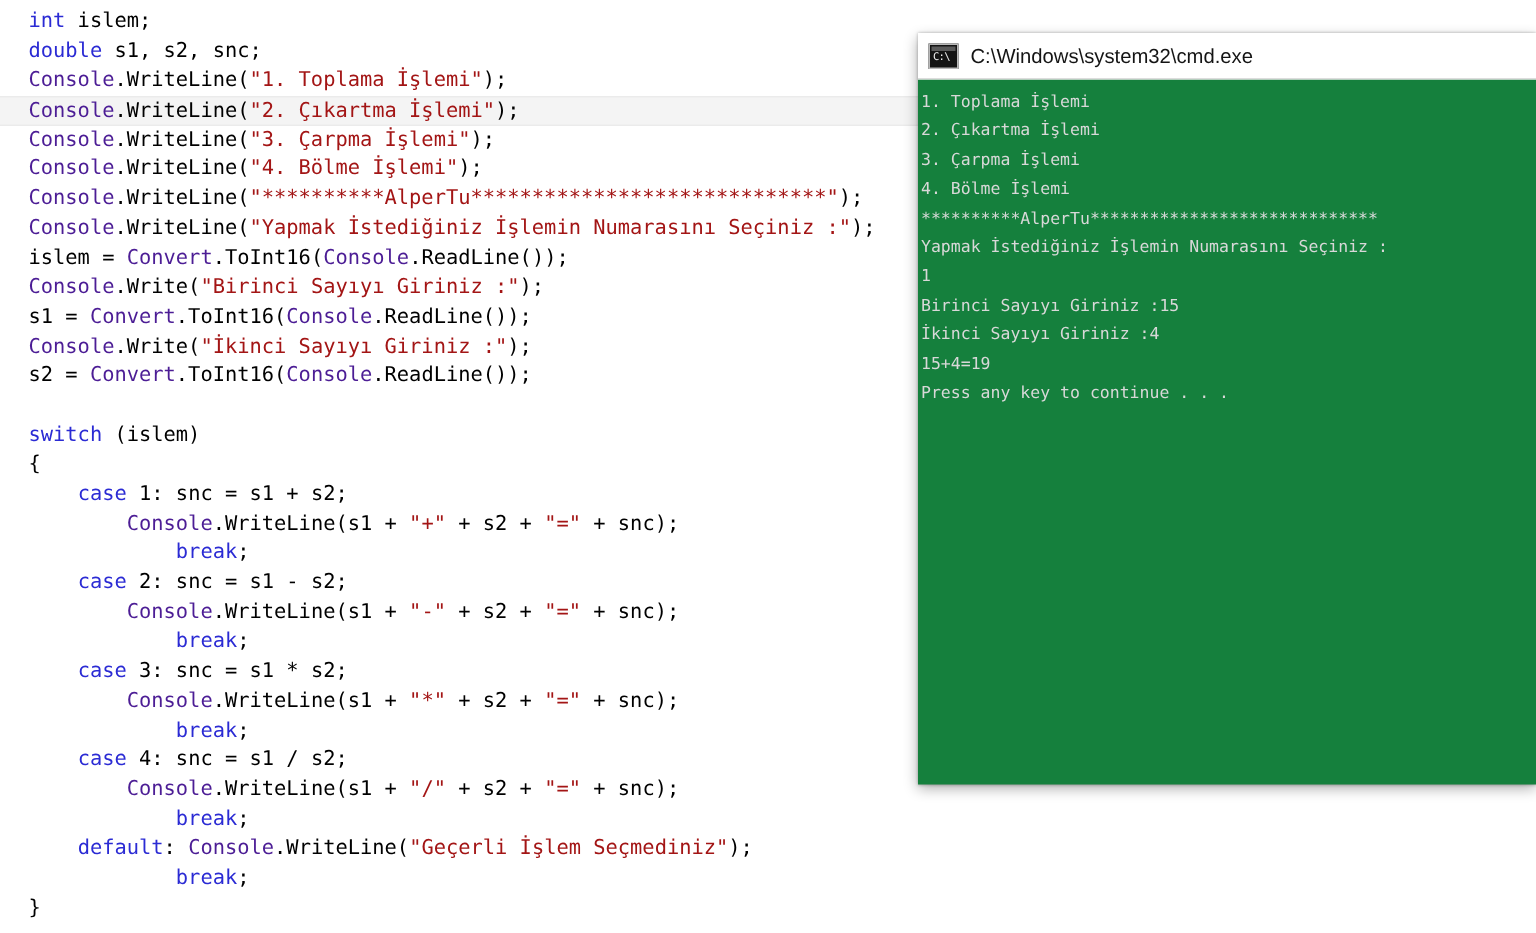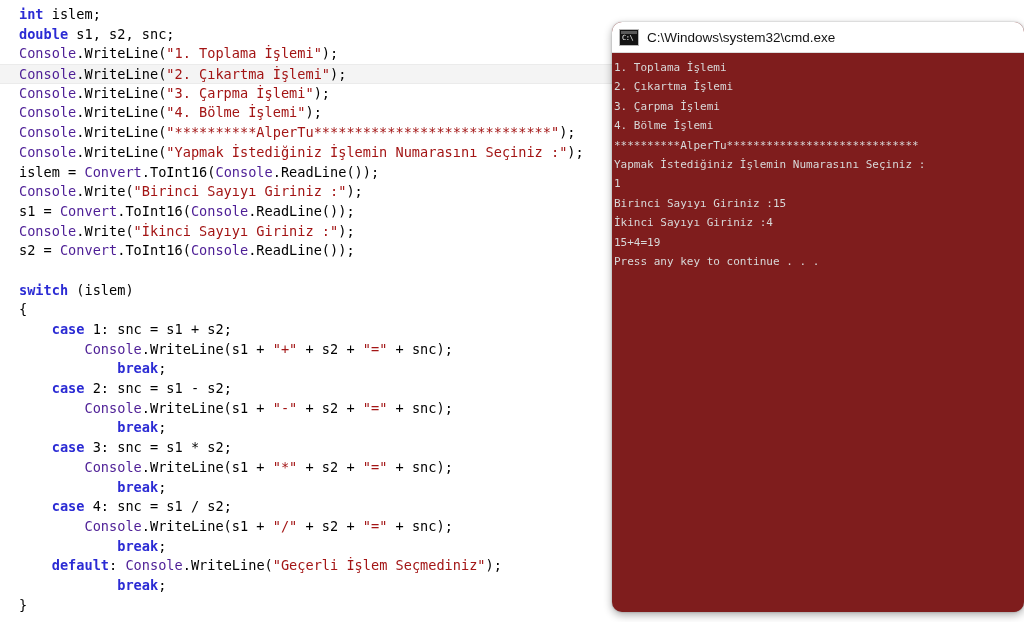--- a/index.html
+++ b/index.html
@@ -36,36 +36,35 @@
     white-space: pre;
     color: #000000;
   }
   .code-line.current {
     background: #f4f4f4;
     border-top: 1px solid #ebebeb;
     border-bottom: 1px solid #ebebeb;
     height: 19.7px;
     box-sizing: border-box;
   }
-  .kw   { color: #2b2bd4; font-weight: bold; }
+  .kw   { color: #2b2bd4; }
   .type { color: #4c1d95; }
   .str  { color: #a31515; }
   .pl   { color: #000000; }
 
   
   #console-window {
     position: absolute;
     left: 612px;
     top: 22px;
     width: 412px;
-    height: 590px;
-    background: #7f1d1d;
+    height: 501px;
+    background: #15803d;
     box-shadow: 0 3px 9px rgba(0,0,0,0.33), 0 0 2px rgba(0,0,0,0.28);
     overflow: hidden;
-    border-radius: 10px;
   }
   #console-titlebar {
     height: 31px;
     background: #ffffff;
     border-bottom: 1px solid #dcdcdc;
     display: flex;
     align-items: center;
     padding-left: 7px;
     box-sizing: border-box;
   }

